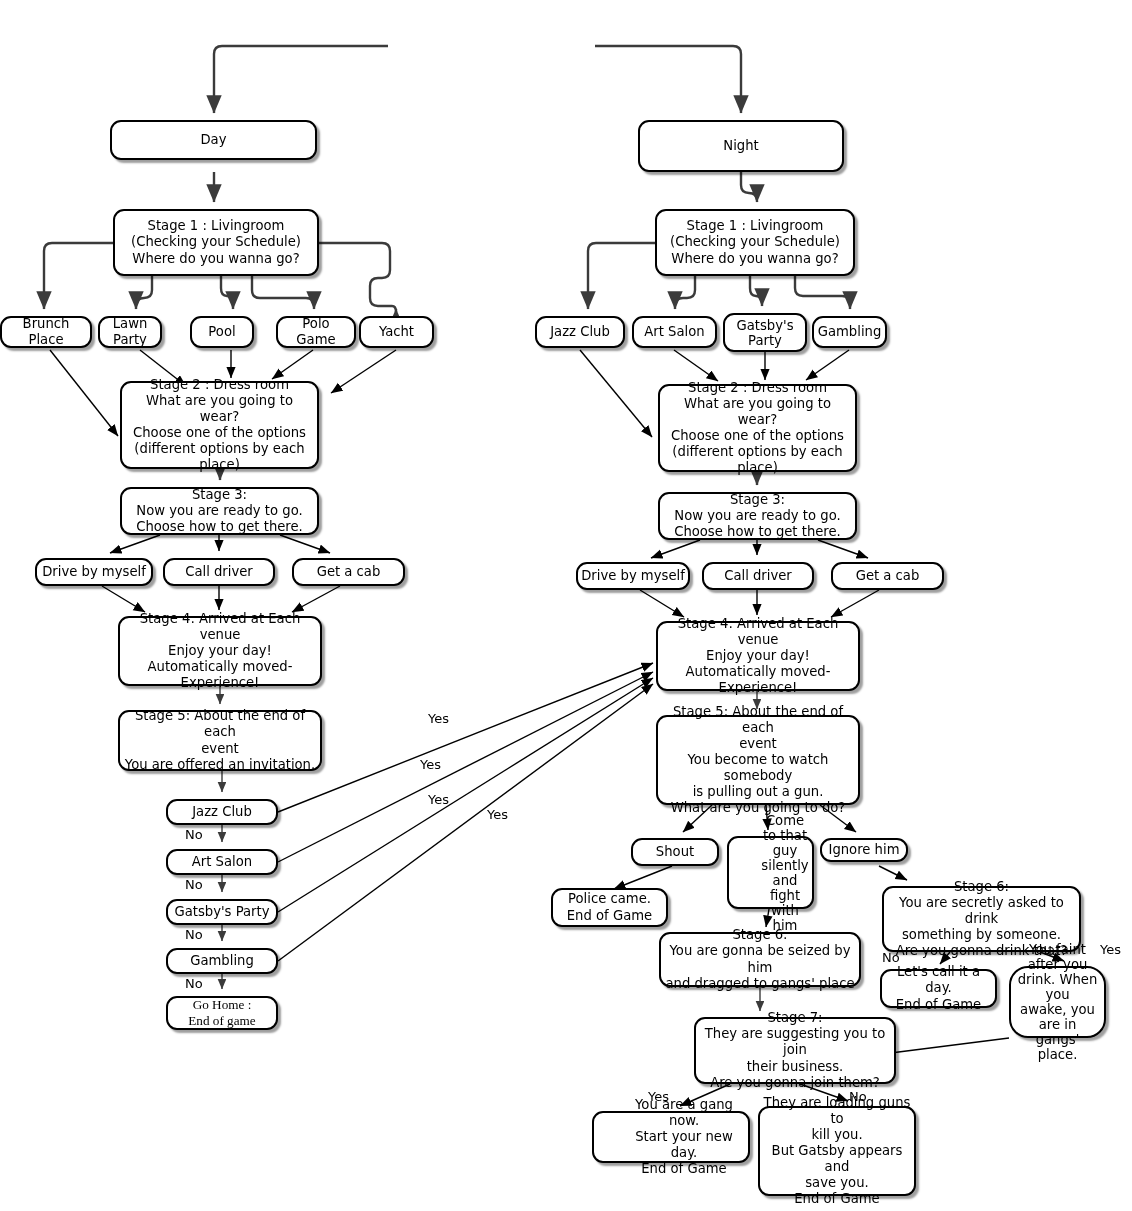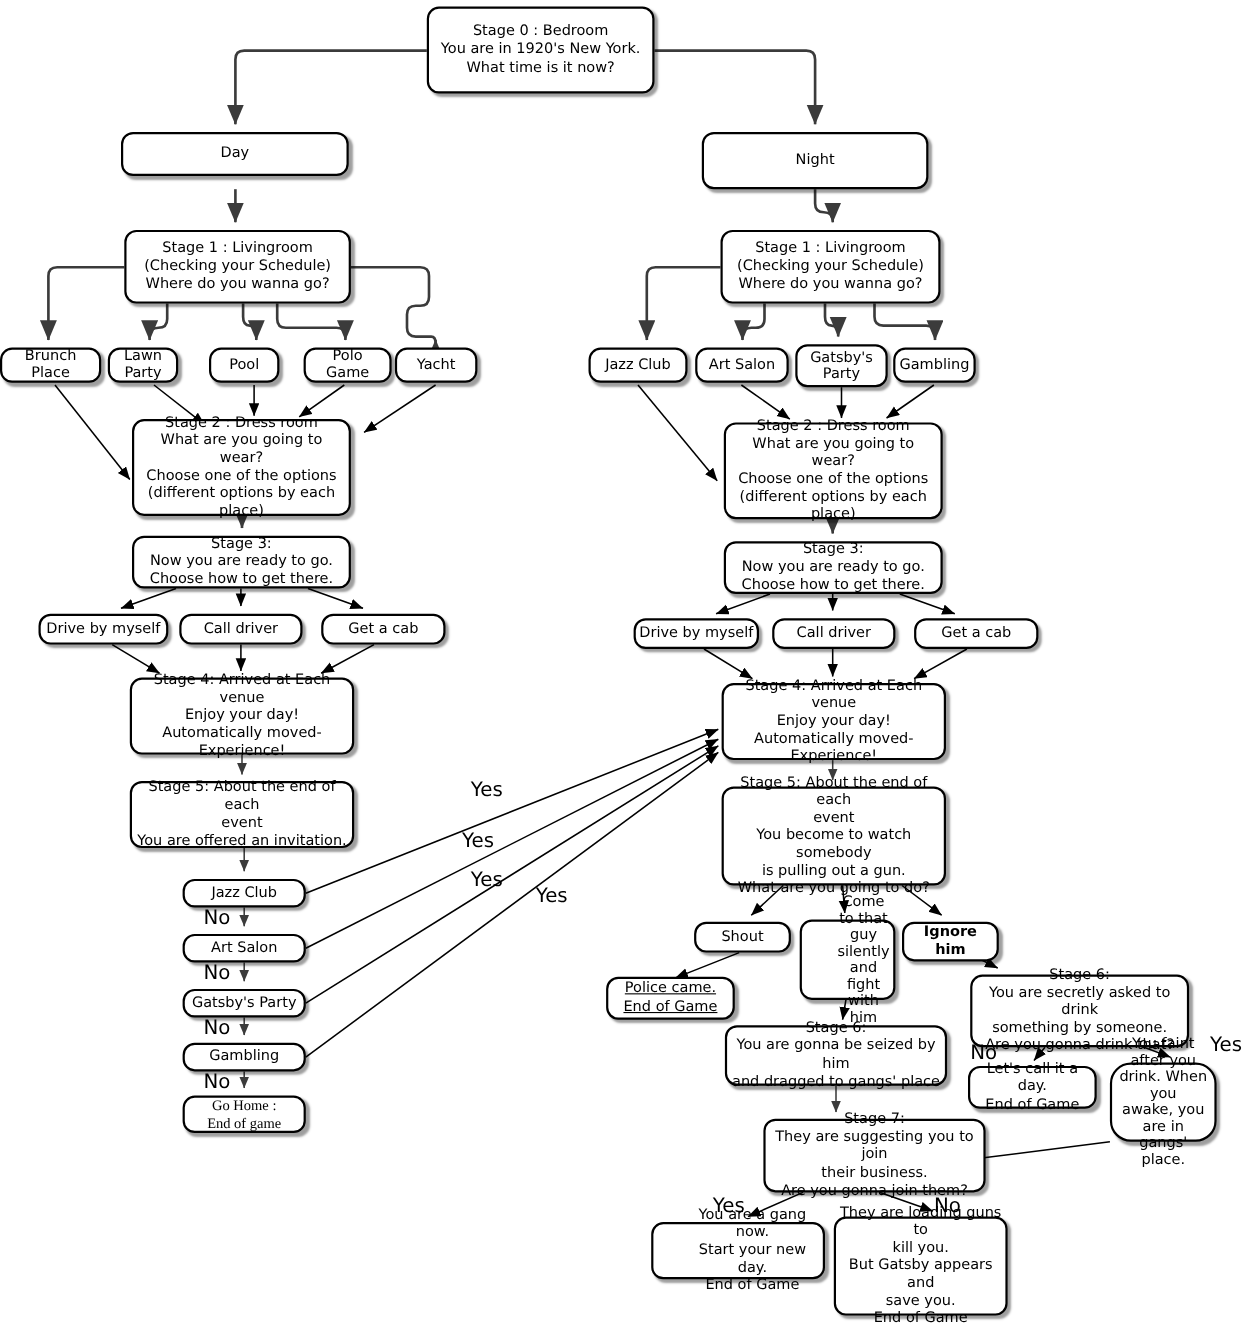--- a/index.html
+++ b/index.html
@@ -36,21 +36,21 @@
     color: #000000;
     font-size: 13.2px;
     line-height: 16.1px;
     box-shadow: 3px 3px 2px rgba(0,0,0,0.38);
     z-index: 3;
     padding: 1px 3px;
     white-space: pre-line;
   }
   .edge-label {
     position: absolute;
-    font-size: 18px;
+    font-size: 13px;
     line-height: 14px;
     color: #000000;
     z-index: 4;
     white-space: nowrap;
   }
 </style>
 </head>
 <body>
 
 <div id="canvas">
@@ -176,23 +176,20 @@
       <path d="M1040,952 L1064,961"></path>
       <path d="M1009,1038 L867,1056"></path>
     </g>
 
     <g stroke="#000000" stroke-width="1.4" fill="none" marker-end="url(#ahb)">
       <path d="M730,1084 L680,1106"></path>
       <path d="M800,1084 L848,1101"></path>
     </g>
   </svg>
 
-  <div class="node" style="left:388px;top:6px;width:207px;height:79px;">Stage 0 : Bedroom
-You are in 1920's New York.
-What time is it now?</div>
   <div class="node" style="left:110px;top:120px;width:207px;height:40px;">Day</div>
   <div class="node" style="left:638px;top:120px;width:206px;height:52px;">Night</div>
 
   <div class="node" style="left:113px;top:209px;width:206px;height:67px;">Stage 1 : Livingroom
 (Checking your Schedule)
 Where do you wanna go?</div>
   <div class="node" style="left:655px;top:209px;width:200px;height:67px;">Stage 1 : Livingroom
 (Checking your Schedule)
 Where do you wanna go?</div>
 
@@ -257,23 +254,23 @@
   <div class="node" style="left:166px;top:899px;width:112px;height:26px;">Gatsby's Party</div>
   <div class="node" style="left:166px;top:948px;width:112px;height:26px;">Gambling</div>
   <div class="node" style="left:166px;top:996px;width:112px;height:34px;font-family:Liberation Serif, serif;">Go Home :
 End of game</div>
 
   <div class="node" style="left:631px;top:838px;width:88px;height:28px;">Shout</div>
   <div class="node" style="left:727px;top:836px;width:87px;height:73px;line-height:15px;padding-left:32px;">Come to that
 guy silently
 and fight
 with him</div>
-  <div class="node" style="left:820px;top:838px;width:88px;height:36px;font-weight:bold;">Ignore him</div>
-
-  <div class="node" style="left:551px;top:888px;width:117px;height:39px;text-decoration:underline;">Police came.
+  <div class="node" style="left:820px;top:838px;width:88px;height:24px;">Ignore him</div>
+
+  <div class="node" style="left:551px;top:888px;width:117px;height:39px;">Police came.
 End of Game</div>
   <div class="node" style="left:659px;top:932px;width:202px;height:55px;">Stage 6:
 You are gonna be seized by him
 and dragged to gangs' place</div>
   <div class="node" style="left:882px;top:886px;width:199px;height:66px;">Stage 6:
 You are secretly asked to drink
 something by someone.
 Are you gonna drink that?</div>
 
   <div class="node" style="left:880px;top:969px;width:117px;height:39px;">Let's call it a day.

